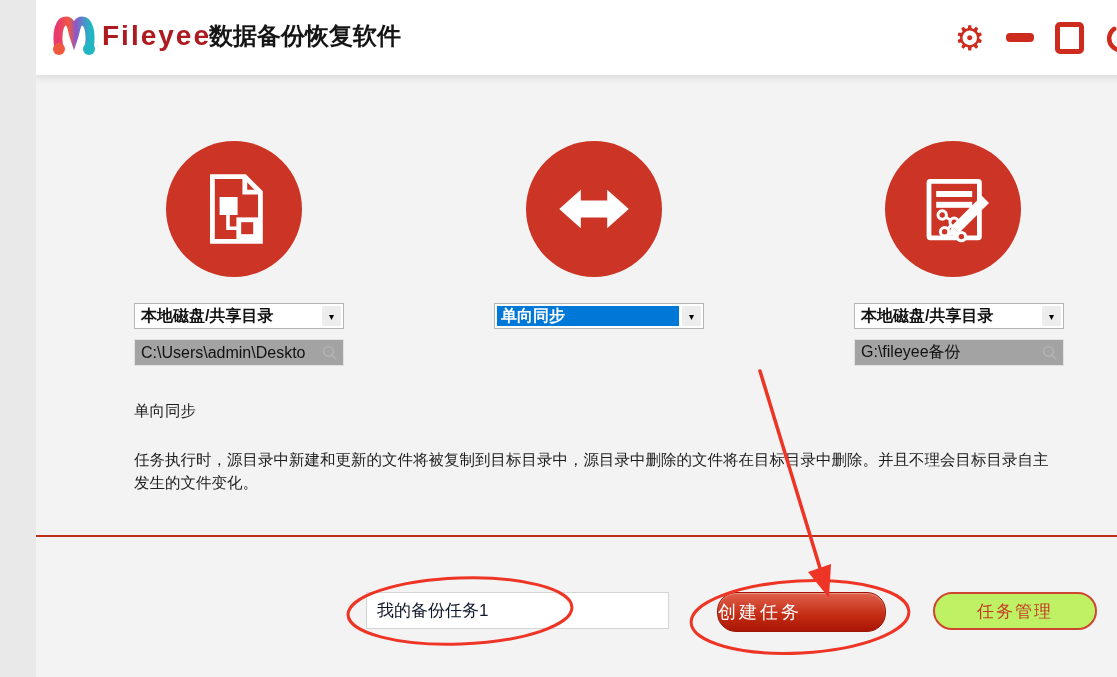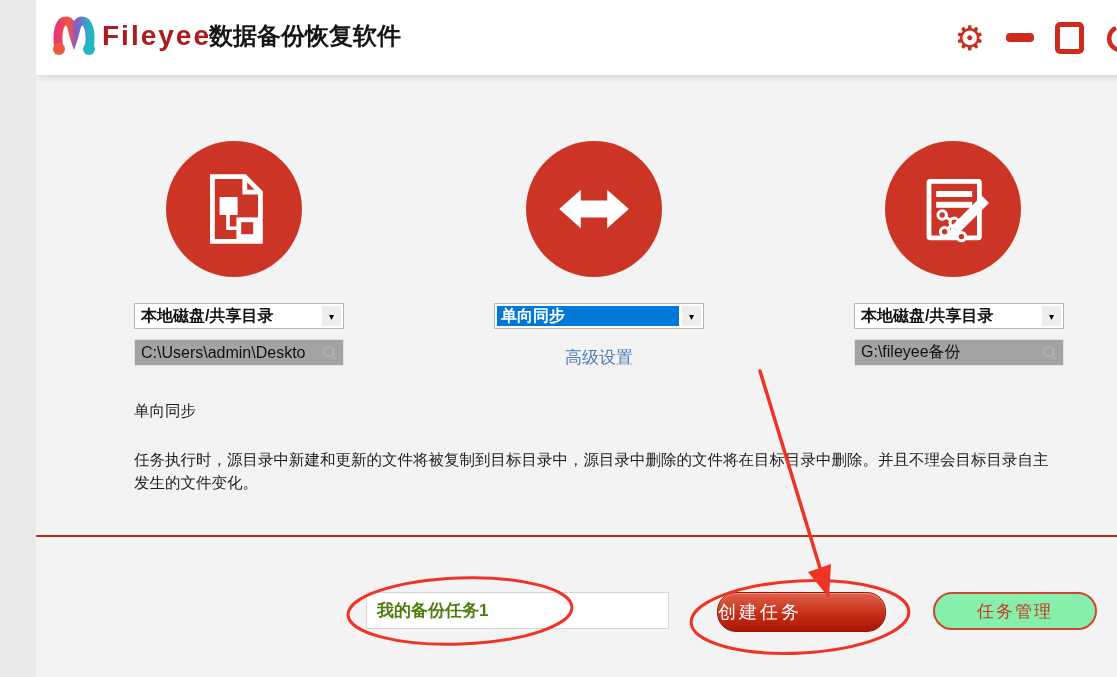--- a/index.html
+++ b/index.html
@@ -67,33 +67,33 @@
   .desc-body {
     position:absolute; left:98px; top:448px; width:918px; font-size:15.5px;
     line-height:23px; color:#1d1d1d;
   }
   
   .divider { position:absolute; left:0; top:535px; width:1117px; height:2px; background:#bc3018; }
   
   .task-input {
     position:absolute; left:330px; top:592px; width:303px; height:37px; box-sizing:border-box;
     border:1px solid #d5d5d5; background:#fff; font-size:17px; padding:0 8px 0 10px;
-    outline:none; font-family:"Liberation Sans", sans-serif; color:#4d7c0f;font-weight:bold;
+    outline:none; font-family:"Liberation Sans", sans-serif; color:#0f172a;
   }
   .btn-create {
     position:absolute; left:681px; top:592px; width:167px; height:38px;
     border-radius:19px; border:1px solid #9e1404;
     background:linear-gradient(#e0604b, #c22a12 62%, #a81605);
     box-shadow:inset 0 1px 1px rgba(255,255,255,0.35);
     color:#fff; font-size:18px; letter-spacing:3px;
     display:flex; align-items:center; cursor:pointer;
   }
   .btn-manage {
     position:absolute; left:897px; top:592px; width:164px; height:38px; box-sizing:border-box;
-    border-radius:19px; border:2px solid #cf4630; background:#86efac;
+    border-radius:19px; border:2px solid #cf4630; background:#bef264;
     color:#c73a25; font-size:17px; letter-spacing:2px;
     display:flex; align-items:center; justify-content:center; cursor:pointer;
   }
   
   .annot { position:absolute; left:0; top:0; width:1117px; height:677px; pointer-events:none; z-index:5; }
 </style>
 </head>
 <body>
 
 <div class="window">
@@ -182,21 +182,20 @@
   </div>
 
   <div class="path-box" style="left:98px;">
     <input value="C:\Users\admin\Deskto" style="">
     <svg class="mag" viewBox="0 0 16 16">
       <circle cx="6.5" cy="6.5" r="4.8" fill="none" stroke="#b3b3b3" stroke-width="1.6"></circle>
       <line x1="10.3" y1="10.3" x2="14.2" y2="14.2" stroke="#b3b3b3" stroke-width="1.6"></line>
     </svg>
   </div>
 
-  <div class="adv-link">高级设置</div>
 
   <div class="path-box" style="left:818px;">
     <input value="G:\fileyee备份" style="">
     <svg class="mag" viewBox="0 0 16 16">
       <circle cx="6.5" cy="6.5" r="4.8" fill="none" stroke="#b3b3b3" stroke-width="1.6"></circle>
       <line x1="10.3" y1="10.3" x2="14.2" y2="14.2" stroke="#b3b3b3" stroke-width="1.6"></line>
     </svg>
   </div>
 
   <div class="desc-title">单向同步</div>

